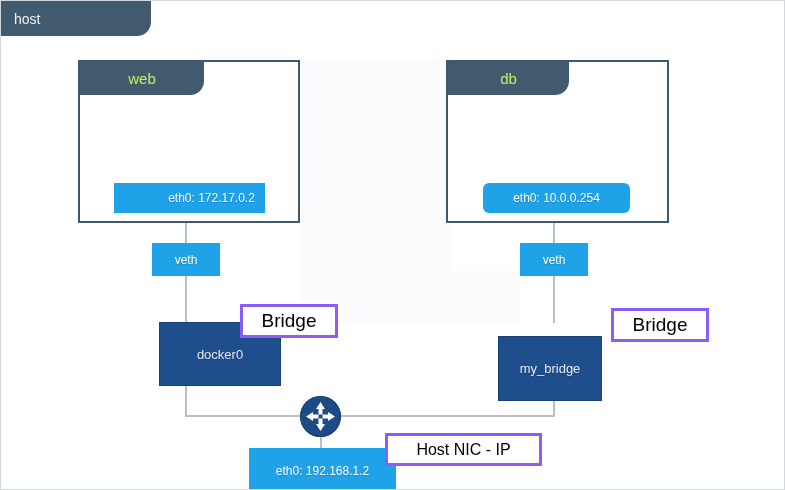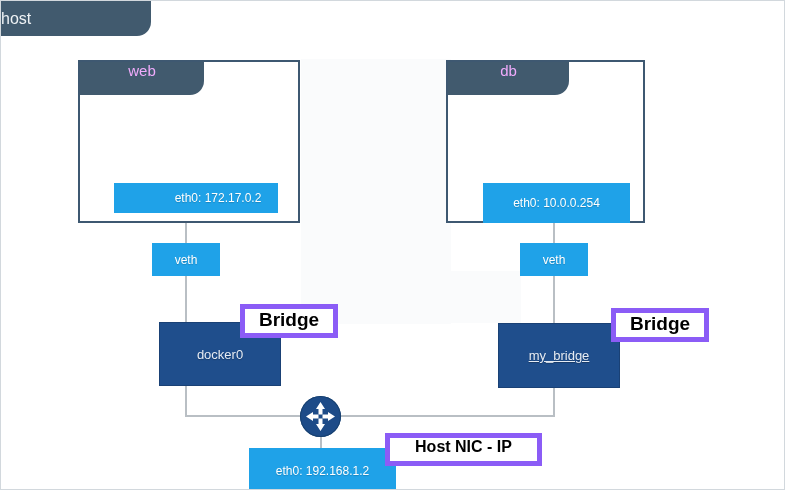--- a/index.html
+++ b/index.html
@@ -27,44 +27,45 @@
   
   .host-tab {
     position: absolute;
     left: 0;
     top: 0;
     width: 150px;
     height: 35px;
     background: #415a6e;
     border-bottom-right-radius: 14px;
     color: #eef2f5;
-    font-size: 16px;
-    display: flex;
-    align-items: center;
+    font-size: 14px;
+    display: flex;
+    align-items: center;
+    padding-left: 13px;
     box-sizing: border-box;
   }
 
   
   .container-box {
     position: absolute;
     background: #ffffff;
     border: 2px solid #3e5871;
     box-sizing: border-box;
   }
   .container-tab {
     position: absolute;
     left: 0;
     top: 0;
     height: 33px;
     background: #415a6e;
     border-bottom-right-radius: 14px;
-    color: #f0abfc;
+    color: #bef264;
     font-size: 15px;
     display: flex;
-    align-items: flex-start;
+    align-items: center;
     justify-content: center;
     box-sizing: border-box;
   }
 
   
   .blue-label {
     position: absolute;
     background: #1fa2e8;
     color: #ffffff;
     font-size: 12px;
@@ -103,24 +104,25 @@
     border-radius: 50%;
     background: radial-gradient(circle at 35% 30%, #2b5e9e 0%, #1c4a86 55%, #143a६b 100%);
     background-color: #1d4b88;
     box-shadow: inset 0 0 0 1px #17406f;
   }
 
   
   .callout {
     position: absolute;
     background: #ffffff;
-    border: 5px solid #8b5cf6;
+    border: 3px solid #8b5cf6;
     color: #000000;
-    font-weight: bold;
-    display: flex;
+    font-weight: normal;
+    display: flex;
+    align-items: center;
     justify-content: center;
     box-sizing: border-box;
     white-space: nowrap;
   }
 </style>
 </head>
 <body>
 
 <div id="canvas">
 
@@ -146,44 +148,44 @@
   <div class="line-h" style="left:184px; top:414px; width:136px;"></div>
   <div class="line-h" style="left:320px; top:414px; width:234px;"></div>
 
   <div class="line-v" style="left:319px; top:430px; height:18px;"></div>
 
   <div class="container-box" style="left:77px; top:59px; width:222px; height:163px;">
     <div class="container-tab" style="width:124px;">
       <span>web</span>
     </div>
   </div>
-  <div class="blue-label" style="left:113px; top:182px; width:164px; height:30px;padding-left:44px;">
+  <div class="blue-label" style="left:113px; top:182px; width:151px; height:30px;padding-left:44px;">
     <span>eth0: 172.17.0.2</span>
   </div>
 
-  <div class="container-box" style="left:445px; top:59px; width:199px; height:163px;">
+  <div class="container-box" style="left:445px; top:59px; width:223px; height:163px;">
     <div class="container-tab" style="width:121px;">
       <span>db</span>
     </div>
   </div>
-  <div class="blue-label" style="left:482px; top:182px; width:147px; height:40px;">
+  <div class="blue-label" style="left:482px; top:182px; width:147px; height:30px;border-radius:6px;">
     <span>eth0: 10.0.0.254</span>
   </div>
 
   <div class="blue-label" style="left:151px; top:242px; width:68px; height:33px;">
     <span>veth</span>
   </div>
   <div class="blue-label" style="left:519px; top:242px; width:68px; height:33px;">
     <span>veth</span>
   </div>
 
   <div class="bridge-box" style="left:126px; top:321px; width:122px; height:64px;margin-left:32px;">
     <span>docker0</span>
   </div>
-  <div class="bridge-box" style="left:497px; top:322px; width:122px; height:65px;text-decoration:underline;">
+  <div class="bridge-box" style="left:497px; top:335px; width:104px; height:65px;">
     <span>my_bridge</span>
   </div>
 
   <div class="router-icon" style="left:299px; top:395px; width:41px; height:41px;">
     <svg width="41" height="41" viewBox="0 0 41 41">
 
       <polygon points="20.5,6 25,13 22.5,13 22.5,18.5 18.5,18.5 18.5,13 16,13" fill="#ffffff"></polygon>
 
       <polygon points="20.5,35 25,28 22.5,28 22.5,22.5 18.5,22.5 18.5,28 16,28" fill="#ffffff"></polygon>
 

